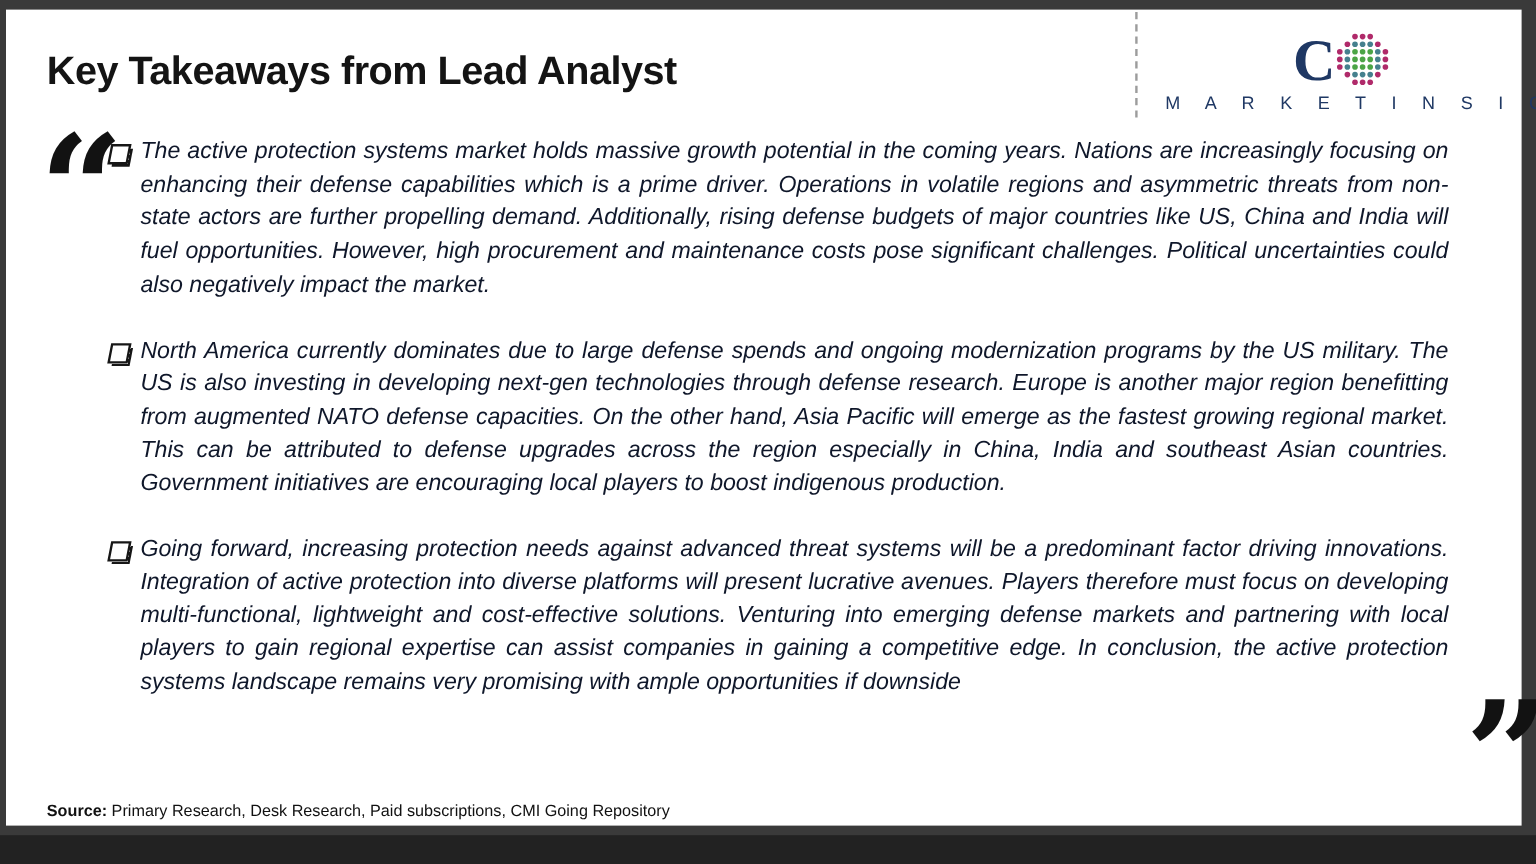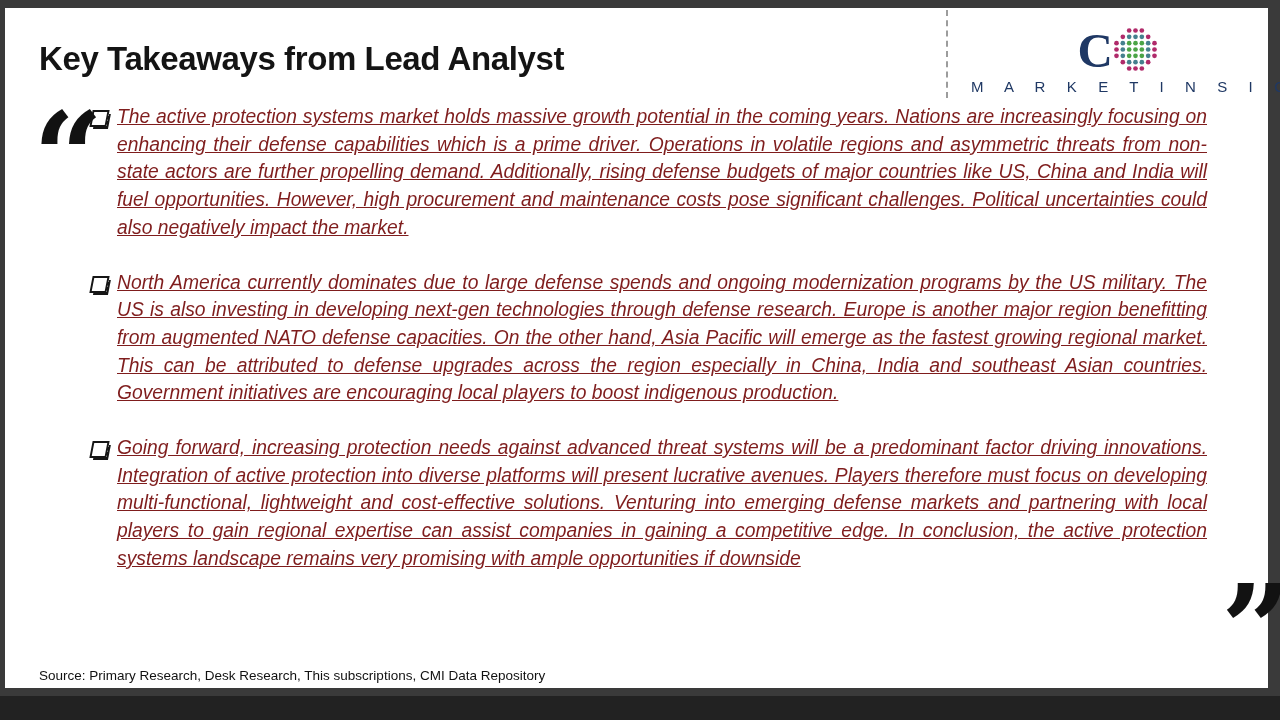--- a/index.html
+++ b/index.html
@@ -26,31 +26,31 @@
   .logo-tagline{margin-top:3px;font-size:15px;font-weight:400;color:#1f3864;
                 letter-spacing:8.6px;margin-right:-8.6px;white-space:nowrap;}
 
   
   .quote{position:absolute;color:#121212;font-family:"DejaVu Serif",serif;
          font-weight:700;font-size:122px;line-height:1;pointer-events:none;}
   .quote-open{left:28px;top:88px;}
   .quote-close{left:1216px;top:560px;}
 
   
-  .content{position:absolute;left:86px;top:95px;width:1116px;color:#7f1d1d;text-decoration:underline;}
+  .content{position:absolute;left:86px;top:105px;width:1116px;color:#0f172a;}
   .bullet-item{display:flex;margin-bottom:27px;}
   .bullet-box{flex:0 0 13px;width:13px;height:13px;margin:7px 9px 0 0;
               border:2px solid #161616;transform:skewX(-11deg);
               box-shadow:3px 3px 0 -1px #161616;}
   .bullet-text{flex:1;font-style:italic;font-size:19.3px;line-height:27.7px;
                text-align:justify;}
 
   
   .source{position:absolute;left:34px;bottom:5px;font-size:13.5px;color:#111;}
-  .source b{font-weight:400;}
+  .source b{font-weight:700;}
 </style>
 </head>
 <body>
 
 <div class="frame">
   <div class="slide">
 
     <div class="title">Key Takeaways from Lead Analyst</div>
 
     <div class="divider"></div>
@@ -114,17 +114,17 @@
       </div>
       <div class="bullet-item">
         <span class="bullet-box"></span>
         <div class="bullet-text">Going forward, increasing protection needs against advanced threat systems will be a predominant factor driving innovations. Integration of active protection into diverse platforms will present lucrative avenues. Players therefore must focus on developing multi-functional, lightweight and cost-effective solutions. Venturing into emerging defense markets and partnering with local players to gain regional expertise can assist companies in gaining a competitive edge. In conclusion, the active protection systems landscape remains very promising with ample opportunities if downside</div>
       </div>
     </div>
 
     <div class="quote quote-close">”</div>
 
     <div class="source">
-      <b>Source:</b><span> Primary Research, Desk Research, This subscriptions, CMI Data Repository</span>
+      <b>Source:</b><span> Primary Research, Desk Research, Paid subscriptions, CMI Going Repository</span>
     </div>
 
   </div>
 </div>
 
 </body></html>

